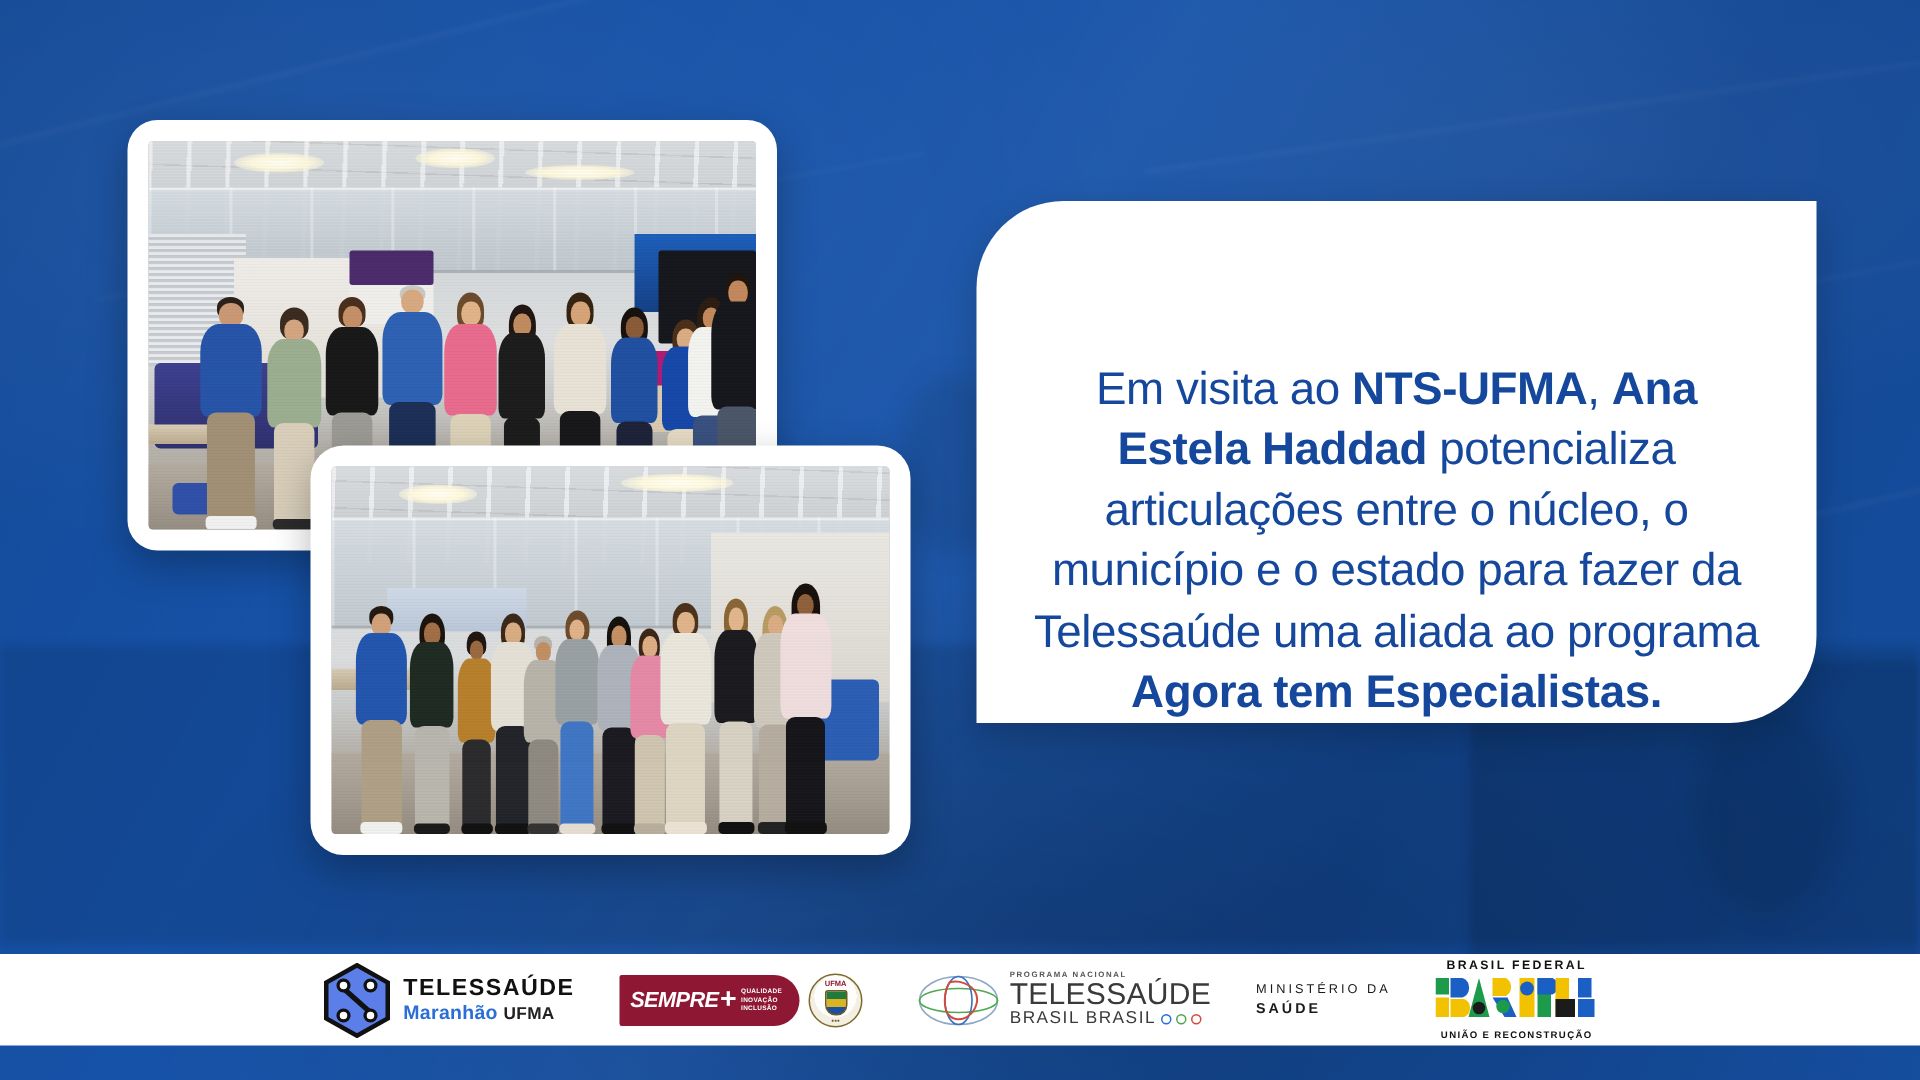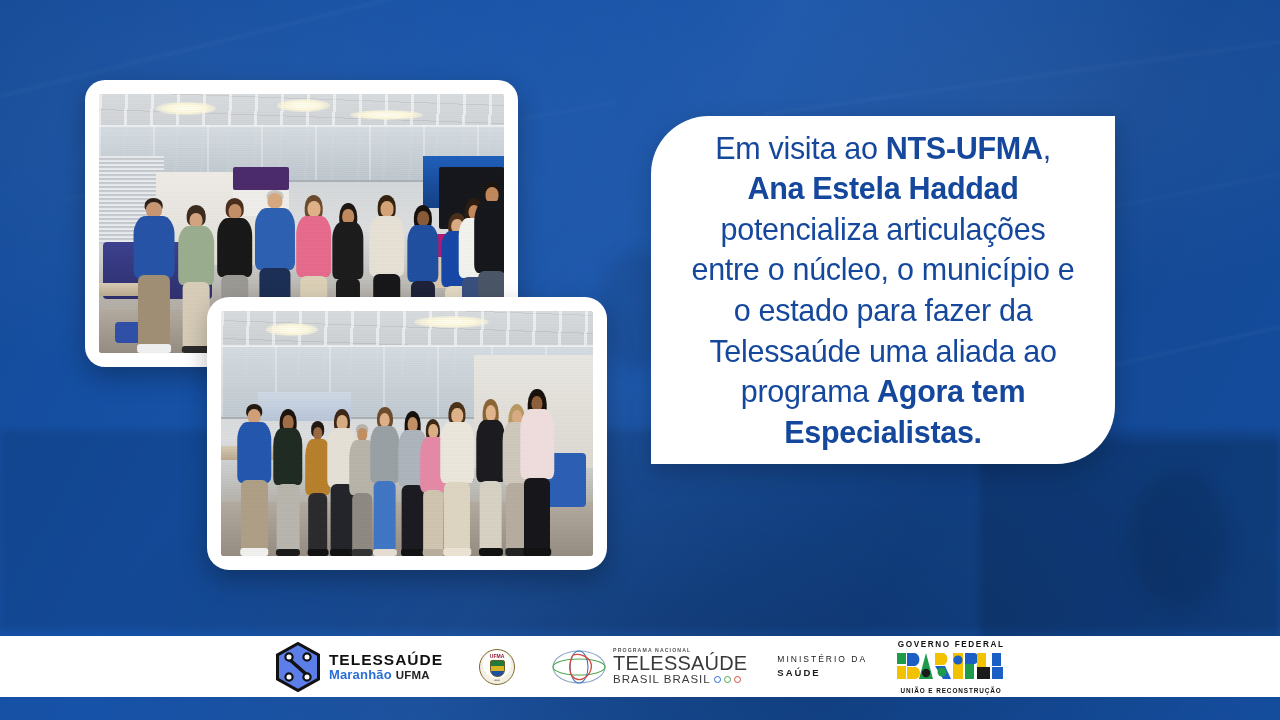--- a/index.html
+++ b/index.html
@@ -495,21 +495,21 @@
         <div class="hair" style="top:0; width:50%; height:18%; background:#17100a;"></div>
         <div class="head" style="top:4%; width:30%; height:9%; background:#8e5f3a;"></div>
         <div class="torso" style="top:12%; width:90%; height:42%; background:#f0dede;"></div>
         <div class="legs" style="width:70%; height:47%; background:#15151a;"></div>
         <div class="shoes" style="width:74%; height:5%; background:#111;"></div>
       </div>
       <div class="photo-grain"></div>
     </div>
   </div>
 
-  <div class="text-card" style="left:651px; top:116px; width:464px; height:348px;">
+  <div class="text-card" style="left:651px; top:134px; width:560px; height:348px;align-items:flex-end;">
     <div class="headline">
       <span>Em visita ao </span><b>NTS-UFMA</b><span>, </span><b>Ana Estela Haddad</b><span> potencializa articulações entre o núcleo, o município e o estado para fazer da Telessaúde uma aliada ao programa </span><b>Agora tem Especialistas.</b>
     </div>
   </div>
 
   <div class="footer-bar" style="top:636px; height:61px;">
 
     <div class="logo">
       <svg class="lg-hex" viewBox="0 0 46 50">
         <polygon points="23,1.5 43.5,13 43.5,37 23,48.5 2.5,37 2.5,13" fill="#5b7ee8" stroke="#111" stroke-width="3"></polygon>
@@ -522,20 +522,29 @@
       <div class="lg-ts-text">
         <div class="lg-ts-title">TELESSAÚDE</div>
         <div class="lg-ts-sub">
           <span class="mar">Maranhão</span>
           <span class="ufma">UFMA</span>
         </div>
       </div>
     </div>
 
     <div class="logo sempre-wrap">
+      <div class="sempre-pill">
+        <span class="sempre-word">SEMPRE</span>
+        <span class="sempre-plus">+</span>
+        <span class="sempre-tag">
+          <span>QUALIDADE</span><br>
+          <span>INOVAÇÃO</span><br>
+          <span>INCLUSÃO</span>
+        </span>
+      </div>
       <div class="ufma-seal">
         <span class="ufma-txt">UFMA</span>
         <span class="crest"></span>
         <span class="ring-txt">●●●</span>
       </div>
     </div>
 
     <div class="logo">
       <svg class="tbr-mark" viewBox="0 0 56 40">
         <ellipse cx="28" cy="20" rx="26" ry="16" fill="none" stroke="#8fa9c7" stroke-width="1.1"></ellipse>
@@ -557,21 +566,21 @@
 
     <div class="logo min-block">
       <div>
         <div class="min-l1">MINISTÉRIO DA</div>
         <div class="min-l2">SAÚDE</div>
       </div>
     </div>
 
     <div class="logo gov-block">
       <div>
-        <div class="gov-top">GOVERNO FEDERAL</div>
+        <div class="gov-top">BRASIL FEDERAL</div>
         <svg class="gov-brasil" viewBox="0 0 108 30">
           <rect x="0" y="2" width="9" height="11" fill="#1d9b4b"></rect>
           <rect x="0" y="15" width="9" height="13" fill="#f2c200"></rect>
           <path d="M10 2 h8 a7 7 0 0 1 0 13 h-8 z" fill="#1b5fc4"></path>
           <path d="M10 16 h9 a6.5 6.5 0 0 1 0 12 h-9 z" fill="#f2c200"></path>
           <path d="M22 28 L29 2 L36 28 z" fill="#1d9b4b"></path>
           <circle cx="29" cy="22" r="4.2" fill="#1b1b1b"></circle>
           <path d="M38 2 h9 a7 7 0 0 1 0 12 h-9 z" fill="#f2c200"></path>
           <path d="M38 15 h10 l6 13 h-8 l-8 -13 z" fill="#1b5fc4"></path>
           <circle cx="45" cy="21" r="4.5" fill="#1d9b4b"></circle>

